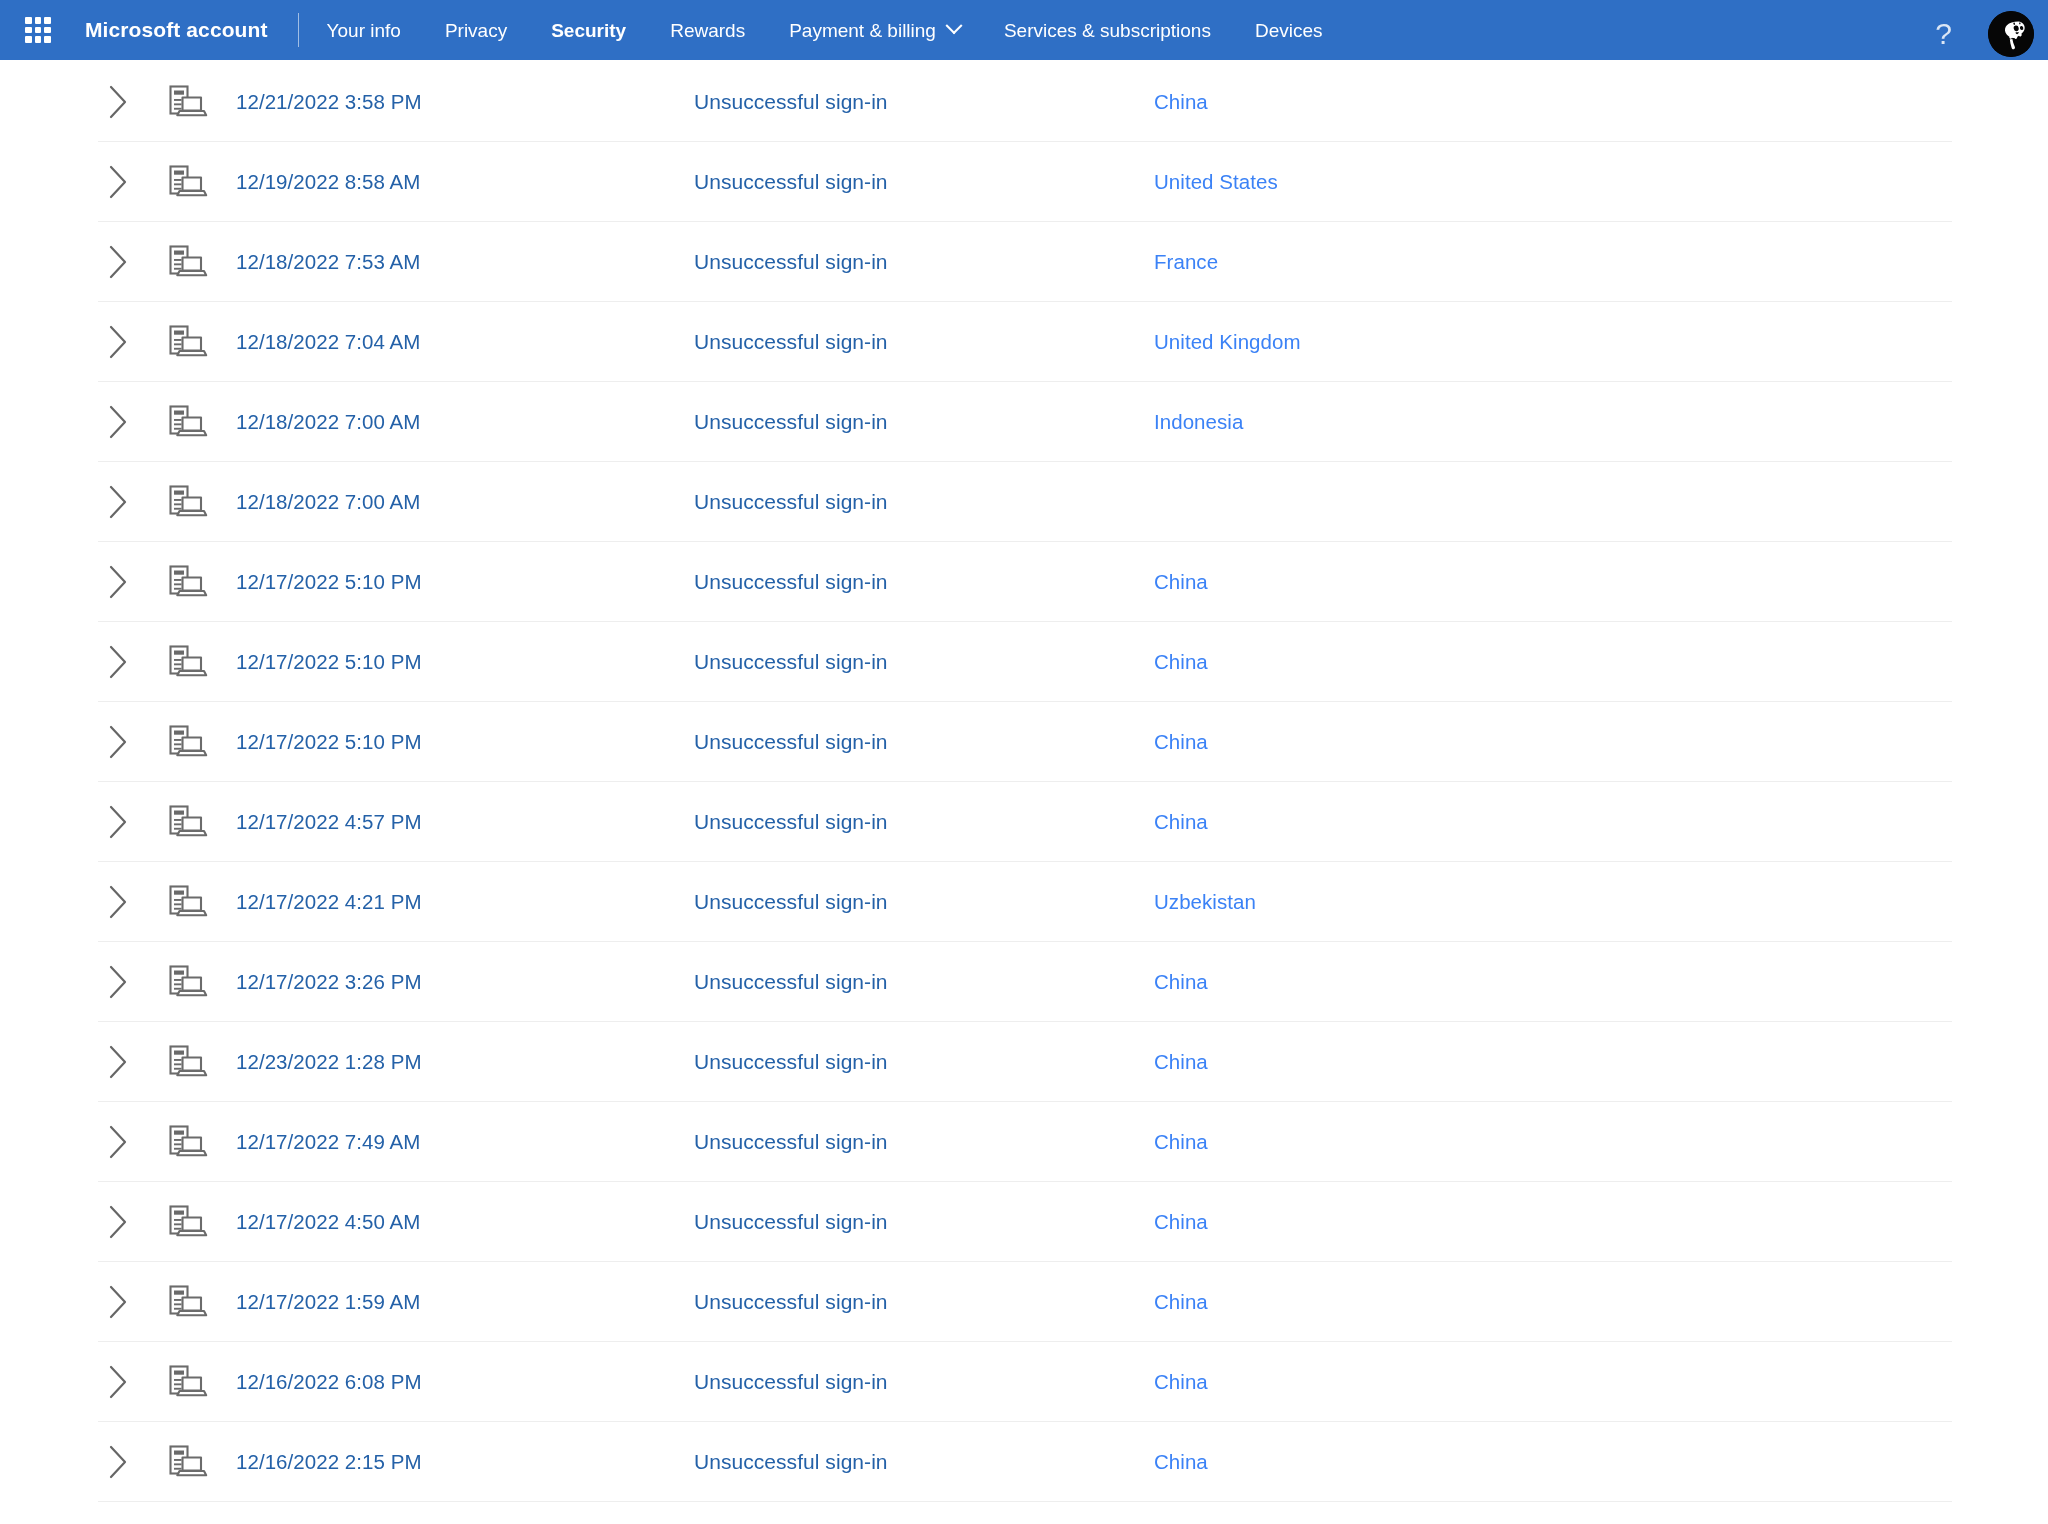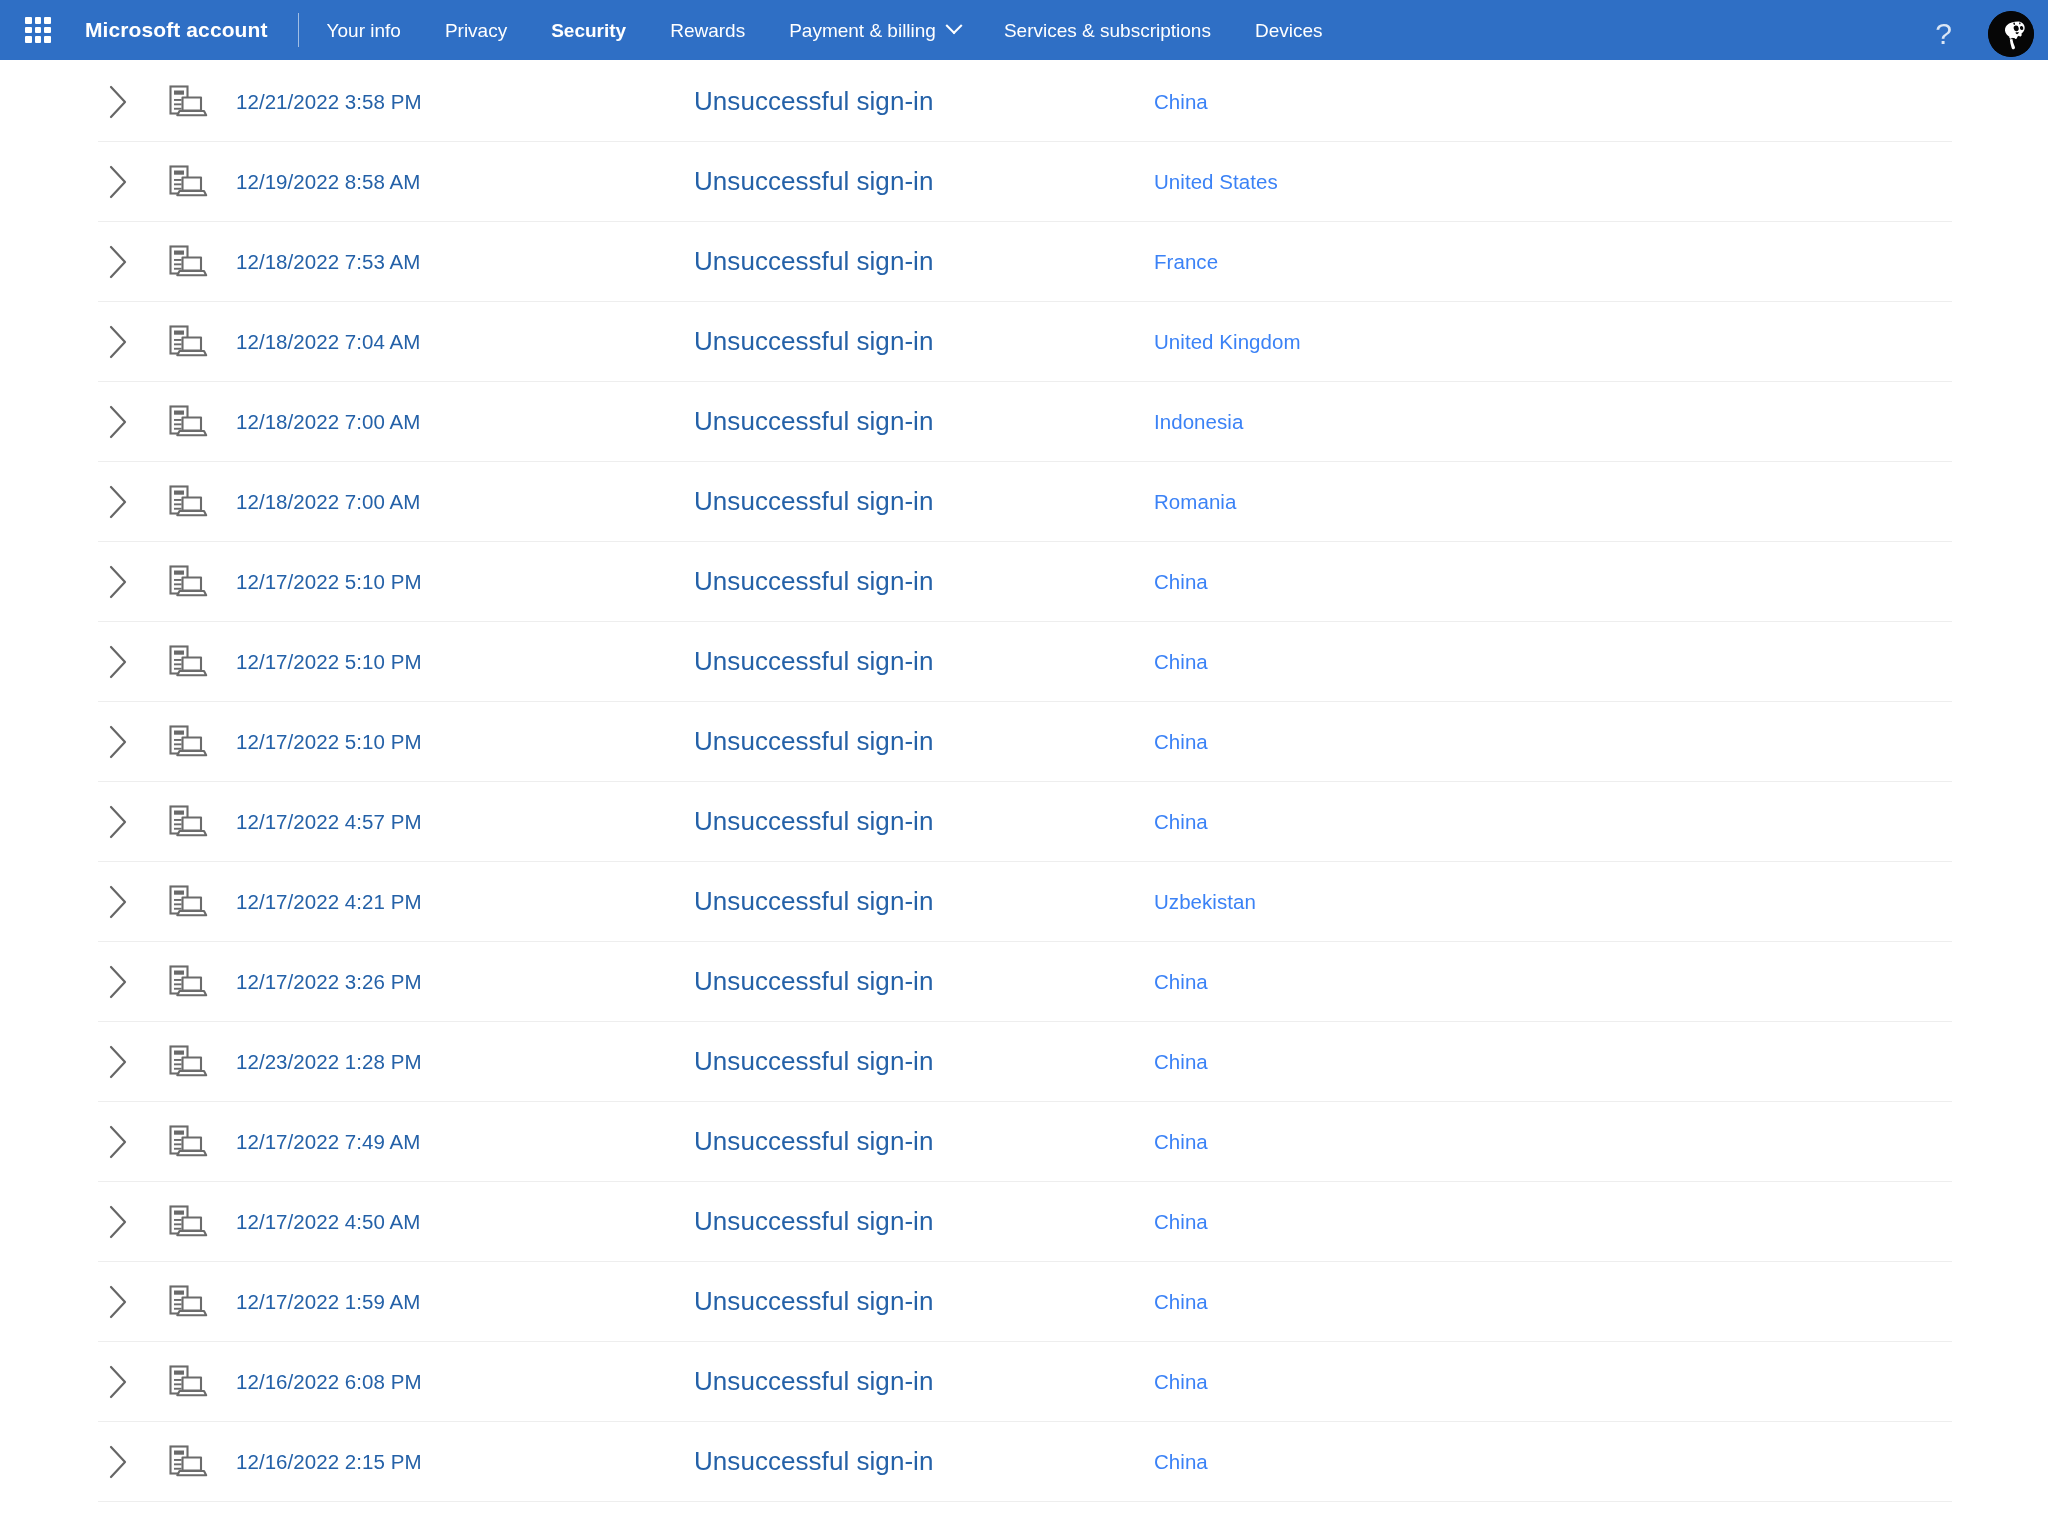--- a/index.html
+++ b/index.html
@@ -152,21 +152,21 @@
     width: 460px;
     color: #2461a8;
     font-size: 20.5px;
     padding-left: 2px;
     letter-spacing: .05px;
   }
   .cell-type {
     flex: 0 0 auto;
     width: 460px;
     color: #2461a8;
-    font-size: 26px;
+    font-size: 21px;
     letter-spacing: .05px;
   }
   .cell-location {
     flex: 1 1 auto;
     color: #3b82f6;
     font-size: 20.5px;
     letter-spacing: .05px;
   }
 </style>
 </head>
@@ -385,21 +385,20 @@
         <rect x="10" y="27.8" width="7.5" height="1.9" fill="#6b6b6b"></rect>
 
         <path d="M18.5 17.5 h18.5 v13 h-18.5 z" fill="#ffffff" stroke="#6b6b6b" stroke-width="2.1" stroke-linejoin="round"></path>
 
         <path d="M15.5 31 h24.5 l2.2 4.2 h-28.9 z" fill="#ffffff" stroke="#6b6b6b" stroke-width="2.1" stroke-linejoin="round"></path>
       </svg>
     </div>
 
     <div class="cell-date">12/18/2022 7:00 AM</div>
     <div class="cell-type">Unsuccessful sign-in</div>
-    <div class="cell-location">Romania</div>
   </div>
     <div class="activity-row">
     <div class="row-chevron">
       <svg width="22" height="36" viewBox="0 0 22 36" aria-hidden="true">
         <path d="M3 3 L17 18 L3 33" fill="none" stroke="#666666" stroke-width="2.2" stroke-linecap="round" stroke-linejoin="round"></path>
       </svg>
     </div>
 
     <div class="row-device-icon">
       <svg width="44" height="44" viewBox="0 0 44 44" aria-hidden="true">

